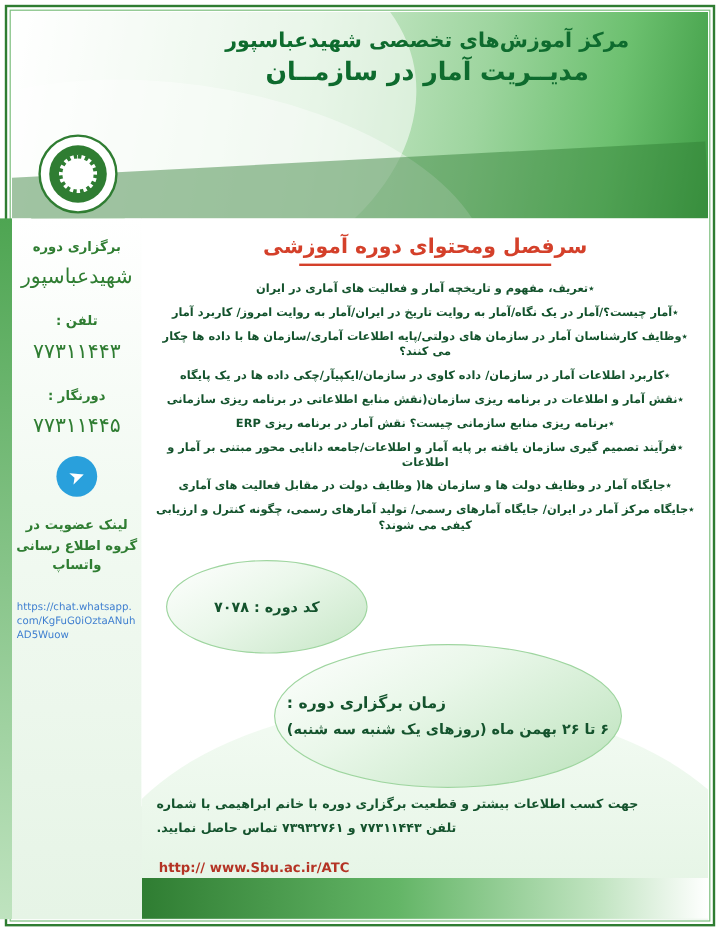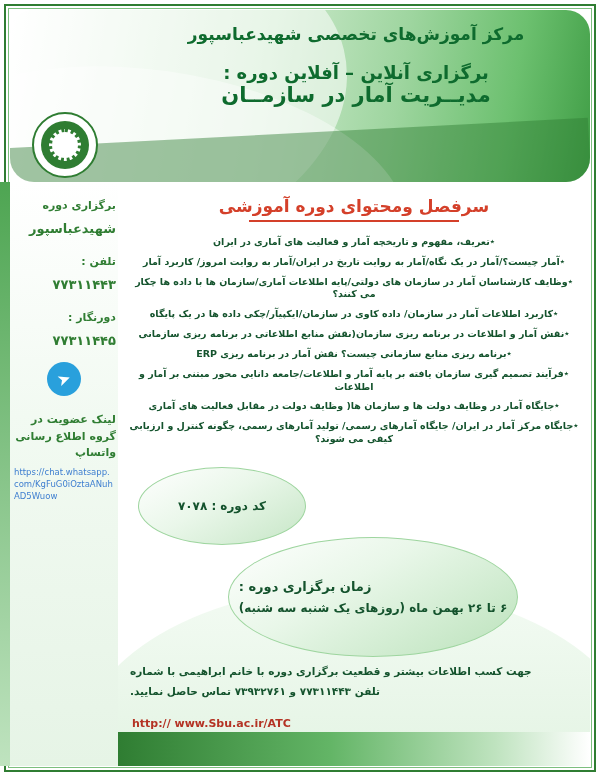--- a/index.html
+++ b/index.html
@@ -38,21 +38,20 @@
 
   
   .header {
     position: absolute;
     left: 10px;
     top: 10px;
     width: 580px;
     height: 172px;
     background: linear-gradient(100deg, #ffffff 0%, #eaf6ea 18%, #cdeacd 42%, #9ed59f 66%, #6cc06f 85%, #3f9d45 100%);
     overflow: hidden;
-    border-radius: 24px;
   }
   .header .swoosh1 {
     position: absolute;
     left: -80px; top: -60px;
     width: 420px; height: 300px;
     border-radius: 50%;
     background: rgba(255,255,255,0.55);
     transform: rotate(-14deg);
   }
   .header .swoosh2 {
@@ -203,34 +202,35 @@
   }
   .sidebar-strip {
     position: absolute;
     left: 0;
     top: 182px;
     width: 10px;
     bottom: 10px;
     background: linear-gradient(180deg, #4ea552, #bfe3bf);
   }
   .side-block {
+    text-align: center;
     color: #2f7d32;
     direction: rtl;
     margin-top: 16px;
     padding: 0 2px;
   }
   .side-label {
     font-size: 11px;
     font-weight: bold;
     color: #2f7d32;
     line-height: 1.5;
   }
   .side-value {
-    font-size: 13px;
-    font-weight: bold;
+    font-size: 17px;
+    font-weight: normal;
     color: #2f7d32;
     margin-top: 4px;
     line-height: 1.5;
   }
   .telegram {
     margin: 12px auto 0 auto;
     width: 34px;
     height: 34px;
     border-radius: 50%;
     background: #29a0dc;
@@ -243,21 +243,21 @@
     top: 50%;
     transform: translate(-50%, -50%) rotate(-20deg);
     color: #ffffff;
     font-size: 16px;
   }
   .side-link {
     font-size: 8.5px;
     color: #3f7fd0;
     word-break: break-all;
     line-height: 1.45;
-    margin-top: 4px;
+    margin-top: 20px;
     padding: 0 4px;
     direction: ltr;
   }
 
   
   .main {
     position: absolute;
     left: 118px;
     top: 182px;
     right: 10px;
@@ -408,21 +408,20 @@
   <div class="frame-outer"></div>
   <div class="frame-inner"></div>
 
   <div class="header">
     <div class="swoosh1"></div>
     <div class="swoosh2"></div>
     <div class="darkband"></div>
 
     <div class="header-text">
       <div class="title-1">مرکز آموزش‌های تخصصی شهیدعباسپور</div>
-      <div class="title-2">برگزاری آنلاین – آفلاین دوره :</div>
       <div class="title-3">مدیــریت آمار در سازمــان</div>
     </div>
   </div>
 
 
   <div class="atc-logo">
     <div class="outer"></div>
     <div class="inner"></div>
     <div class="gear"></div>
   </div>

